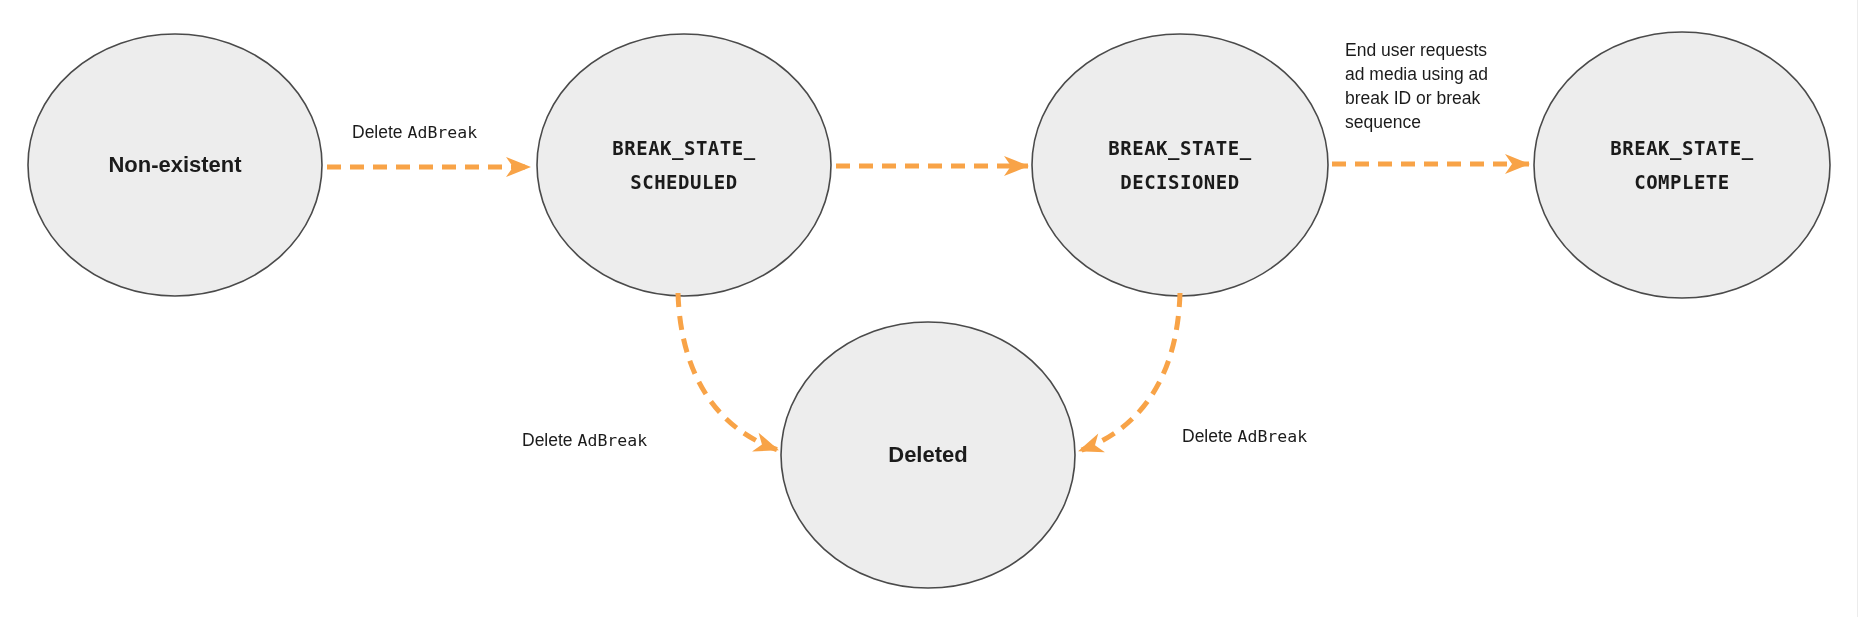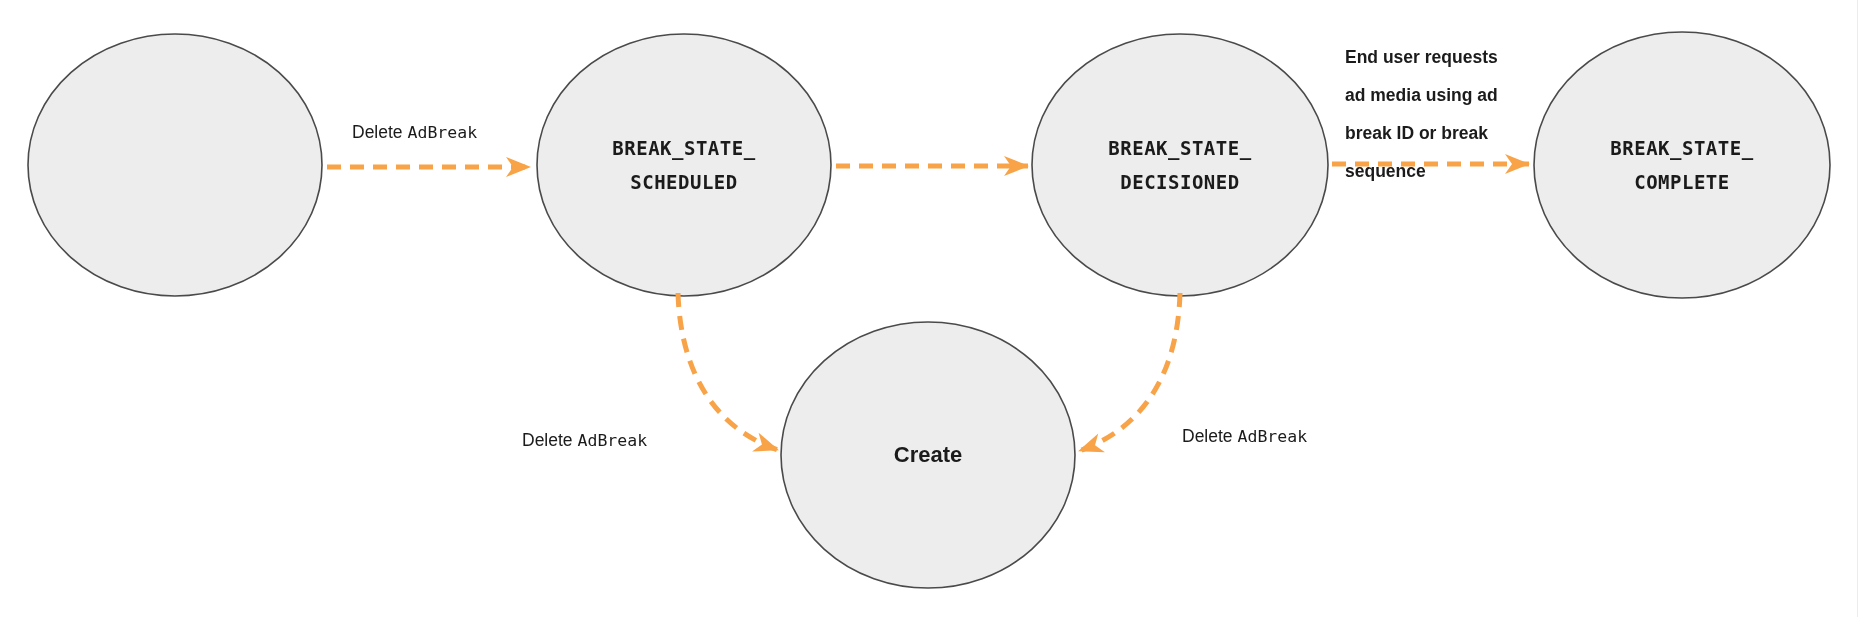--- a/index.html
+++ b/index.html
@@ -72,22 +72,21 @@
     font-size: 16.5px;
     margin-top: 44px;
   }
   .edge-label .code {
     margin-left: 0.3em;
   }
   .code-line {
     display: block;
   }
   .multi-line {
-    line-height: 38px;
-    font-weight: bold;
+    line-height: 24px;
   }
 </style>
 </head>
 <body>
 
 <div id="stage">
 
   <svg id="diagram-svg" width="1858" height="617" viewBox="0 0 1858 617">
     <defs>
       <marker id="ah" markerUnits="userSpaceOnUse" markerWidth="28" markerHeight="24" refX="25" refY="11" orient="auto">
@@ -101,31 +100,32 @@
     <ellipse class="node" cx="1682" cy="165" rx="148" ry="133"></ellipse>
     <ellipse class="node" cx="928" cy="455" rx="147" ry="133"></ellipse>
 
     <path class="edge" d="M 327 167 H 530" marker-end="url(#ah)"></path>
     <path class="edge" d="M 836 166 H 1028" marker-end="url(#ah)"></path>
     <path class="edge" d="M 1332 164 H 1529" marker-end="url(#ah)"></path>
     <path class="edge" d="M 678 293 C 680 360, 706 425, 778 450" marker-end="url(#ah)"></path>
     <path class="edge" d="M 1180 293 C 1178 362, 1152 425, 1079 451" marker-end="url(#ah)"></path>
   </svg>
 
+  <div class="label node-label node-sans" style="left:28px; top:34px; width:294px; height:262px;">Non-existent</div>
 
   <div class="label node-label node-mono" style="left:537px; top:34px; width:294px; height:262px;">BREAK_STATE_
 SCHEDULED</div>
 
   <div class="label node-label node-mono" style="left:1032px; top:34px; width:296px; height:262px;">BREAK_STATE_
 DECISIONED</div>
 
   <div class="label node-label node-mono" style="left:1534px; top:32px; width:296px; height:266px;">BREAK_STATE_
 COMPLETE</div>
 
-  <div class="label node-label node-sans" style="left:781px; top:322px; width:294px; height:266px;">Create</div>
+  <div class="label node-label node-sans" style="left:781px; top:322px; width:294px; height:266px;">Deleted</div>
 
   <div class="label edge-label" style="left:352px; top:99px;">
     <span>Delete</span><span class="code">AdBreak</span>
   </div>
 
 
   <div class="label edge-label multi-line" style="left:1345px; top:38px; width:190px;">End user requests
 ad media using ad
 break ID or break
 sequence</div>

